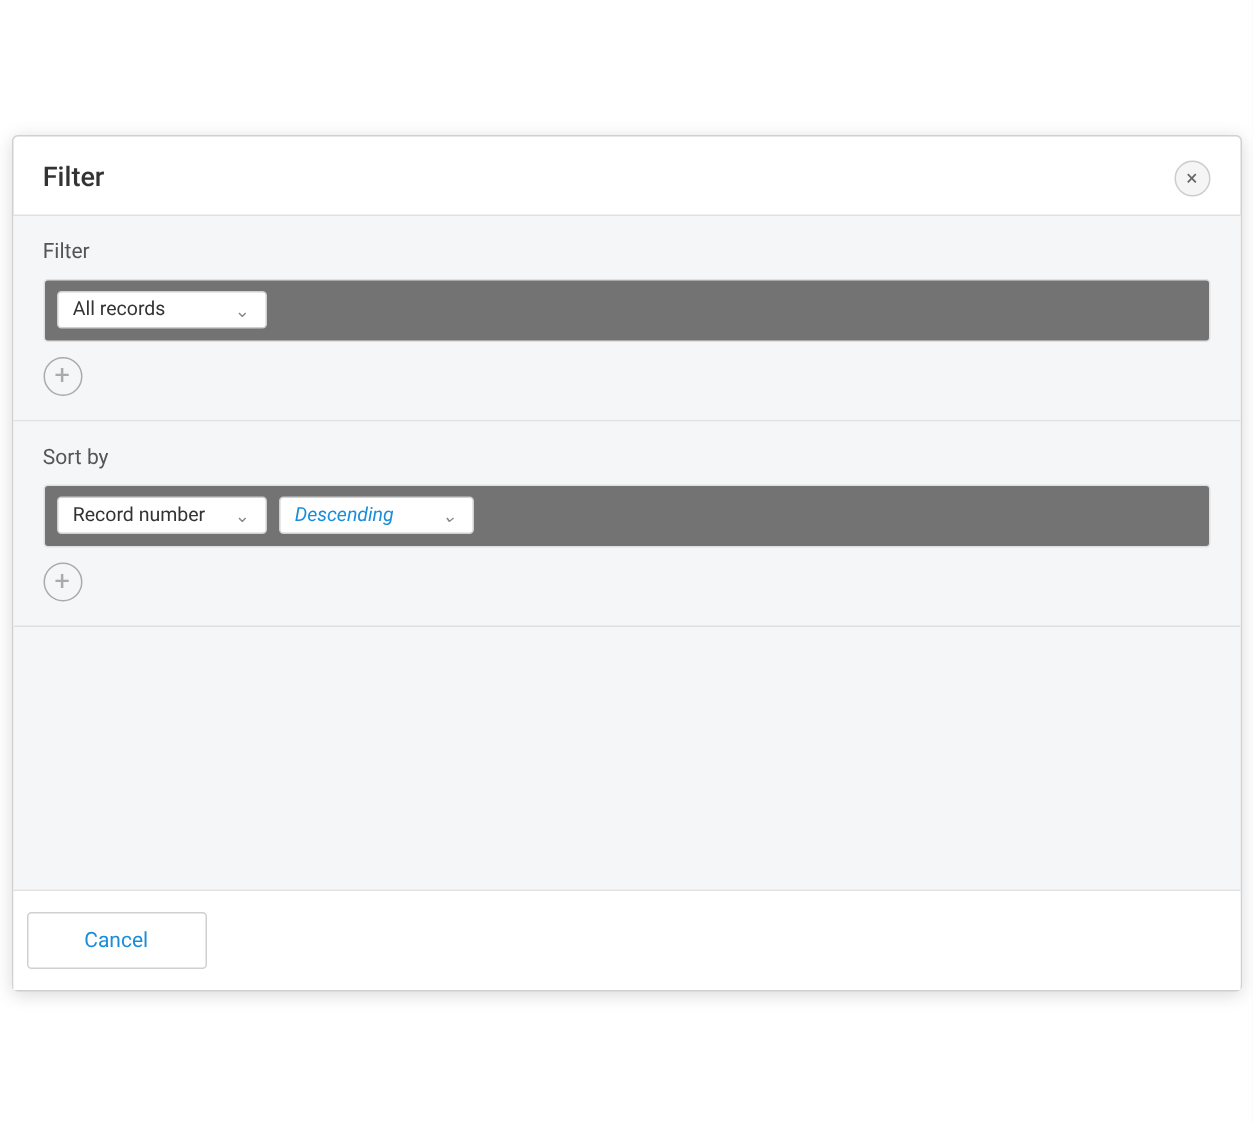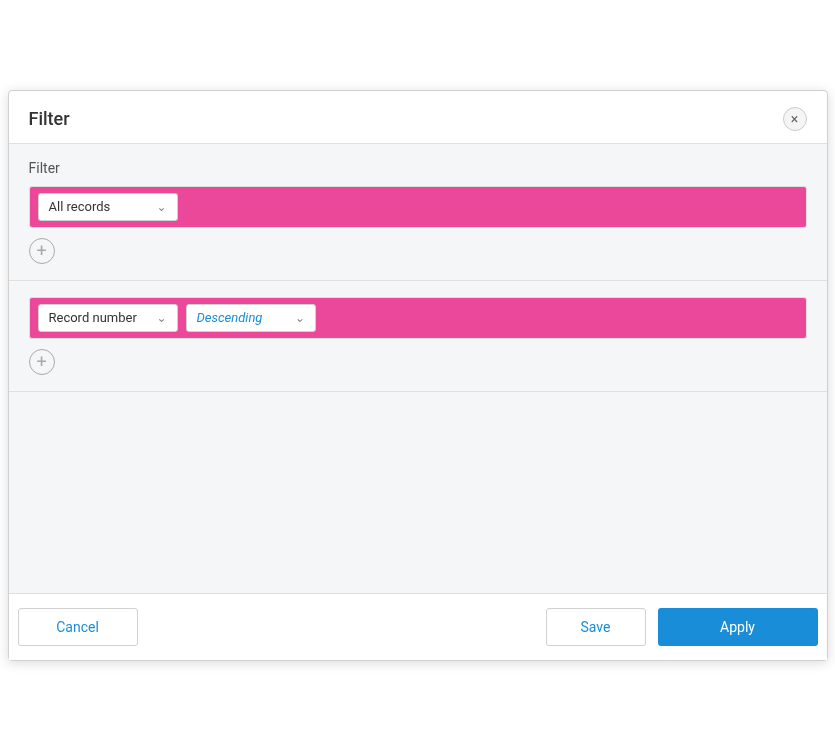--- a/index.html
+++ b/index.html
@@ -82,22 +82,23 @@
 
     .section-label {
       font-size: 14px;
       color: #555555;
       margin-bottom: 10px;
       font-weight: 400;
     }
 
     .row-controls {
       display: flex;
+      align-items: center;
       gap: 8px;
-      background: #ec4899;
+      background: #737373;
       border: 1px solid #e0e0e0;
       border-radius: 3px;
       padding: 6px 8px;
       min-height: 42px;
     }
 
     .select-dropdown {
       display: flex;
       align-items: center;
       gap: 6px;
@@ -215,40 +216,37 @@
         <div class="row-controls">
           <div class="select-dropdown">
             <span>All records</span>
             <span class="chevron">⌄</span>
           </div>
         </div>
         <button class="add-btn">+</button>
       </div>
 
       <div class="section">
+        <div class="section-label">Sort by</div>
         <div class="row-controls">
           <div class="select-dropdown">
             <span>Record number</span>
             <span class="chevron">⌄</span>
           </div>
           <div class="select-dropdown blue-text">
             <span>Descending</span>
             <span class="chevron">⌄</span>
           </div>
         </div>
         <button class="add-btn">+</button>
       </div>
 
       <div class="empty-area"></div>
     </div>
 
     <div class="dialog-footer">
       <div class="footer-left">
         <button class="btn-cancel">Cancel</button>
       </div>
-      <div class="footer-right">
-        <button class="btn-save">Save</button>
-        <button class="btn-apply">Apply</button>
-      </div>
     </div>
 
   </div>
 </div>
 
 </body></html>

